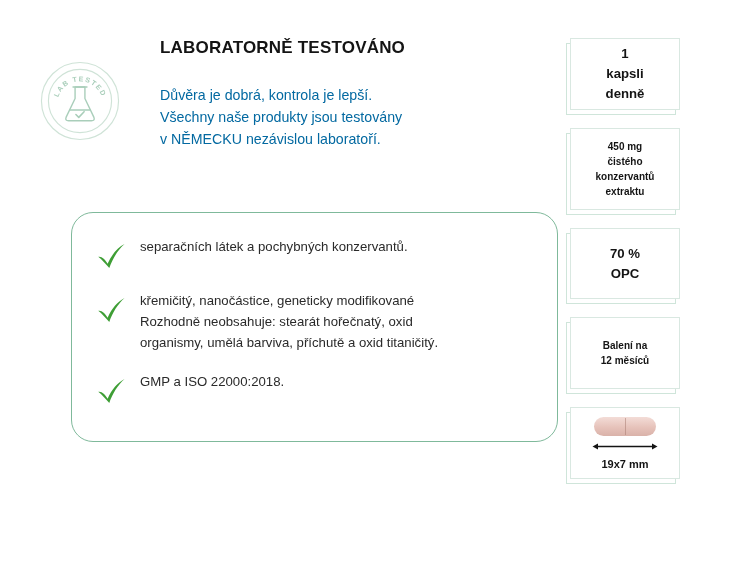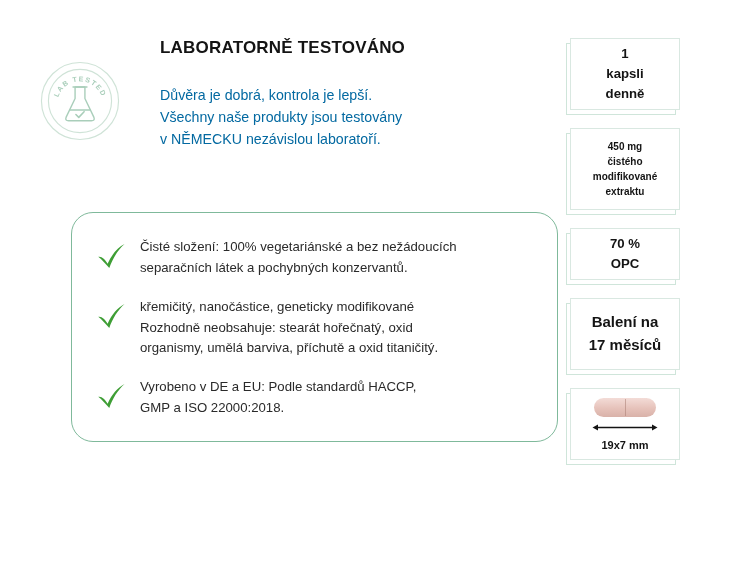--- a/index.html
+++ b/index.html
@@ -126,30 +126,30 @@
     box-sizing: border-box;
     border: 1.3px solid #d9e8e1;
     background: #ffffff;
     display: flex;
     align-items: center;
     justify-content: center;
     text-align: center;
     padding: 8px 6px;
   }
   .card-text {
-    font-size: 15px;
+    font-size: 10px;
     font-weight: bold;
     line-height: 1.52;
     color: #141414;
   }
   .card-text div { white-space: nowrap; }
 
   .card-h1 { height: 72px; }
   .card-h2 { height: 82px; }
-  .card-h3 { height: 52px; }
+  .card-h3 { height: 71px; }
   .card-h4 { height: 72px; }
   .card-h5 { height: 72px; }
 
   .card-small .card-text { font-size: 10px; line-height: 1.5; }
   .card-big   .card-text { font-size: 13.2px; line-height: 1.5; }
 
   
   .capsule-card {
     flex-direction: column;
     gap: 6px;
@@ -224,42 +224,40 @@
   </div>
 
   <div class="feature-box">
     <div class="feature-list">
 
       <div class="feature-item">
         <svg class="check-icon" viewBox="0 0 40 40">
           <path d="M 5,21 C 9,20 13,24 16,29 C 21,18 28,10 36,6 C 28,13 22,23 18,34 C 14,30 9,24 5,21 Z" fill="#3e9e35"></path>
         </svg>
         <div class="feature-text">
-          <div>Čisté složení: 100% vegetariánské a bez nežádoucích</div>
           <div>separačních látek a pochybných konzervantů.</div>
         </div>
       </div>
 
       <div class="feature-item">
         <svg class="check-icon" viewBox="0 0 40 40">
           <path d="M 5,21 C 9,20 13,24 16,29 C 21,18 28,10 36,6 C 28,13 22,23 18,34 C 14,30 9,24 5,21 Z" fill="#3e9e35"></path>
         </svg>
         <div class="feature-text">
           <div>křemičitý, nanočástice, geneticky modifikované</div>
           <div>Rozhodně neobsahuje: stearát hořečnatý, oxid</div>
           <div>organismy, umělá barviva, příchutě a oxid titaničitý.</div>
         </div>
       </div>
 
       <div class="feature-item">
         <svg class="check-icon" viewBox="0 0 40 40">
           <path d="M 5,21 C 9,20 13,24 16,29 C 21,18 28,10 36,6 C 28,13 22,23 18,34 C 14,30 9,24 5,21 Z" fill="#3e9e35"></path>
         </svg>
         <div class="feature-text">
-          <div>Vyrobeno v DE a EU: Podle standardů HACCP,</div>
           <div>GMP a ISO 22000:2018.</div>
         </div>
       </div>
 
     </div>
   </div>
 
   <div class="sidebar">
 
     <div class="card-shell">
@@ -272,42 +270,42 @@
         </div>
       </div>
     </div>
 
     <div class="card-shell">
       <div class="card-shadow card-h2"></div>
       <div class="card card-h2 card-small">
         <div class="card-text">
           <div>450 mg</div>
           <div>čistého</div>
-          <div>modifikované</div>
+          <div>konzervantů</div>
           <div>extraktu</div>
         </div>
       </div>
     </div>
 
     <div class="card-shell">
       <div class="card-shadow card-h3"></div>
       <div class="card card-h3 card-big">
         <div class="card-text">
           <div>70 %</div>
           <div>OPC</div>
         </div>
       </div>
     </div>
 
     <div class="card-shell">
       <div class="card-shadow card-h4"></div>
       <div class="card card-h4">
         <div class="card-text">
           <div>Balení na</div>
-          <div>17 měsíců</div>
+          <div>12 měsíců</div>
         </div>
       </div>
     </div>
 
     <div class="card-shell">
       <div class="card-shadow card-h5"></div>
       <div class="card card-h5 capsule-card">
         <div class="capsule"></div>
         <div class="dim-row">
           <svg class="dim-arrow" width="66" height="9" viewBox="0 0 66 9">

